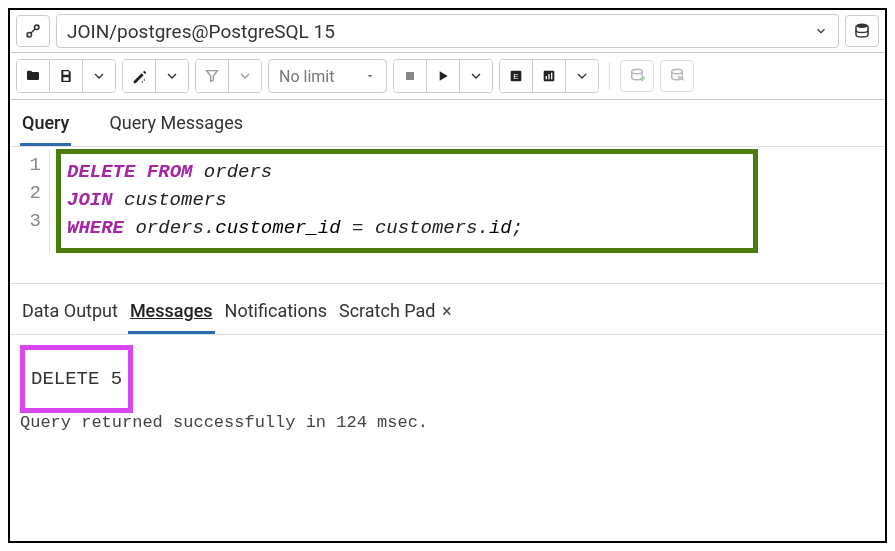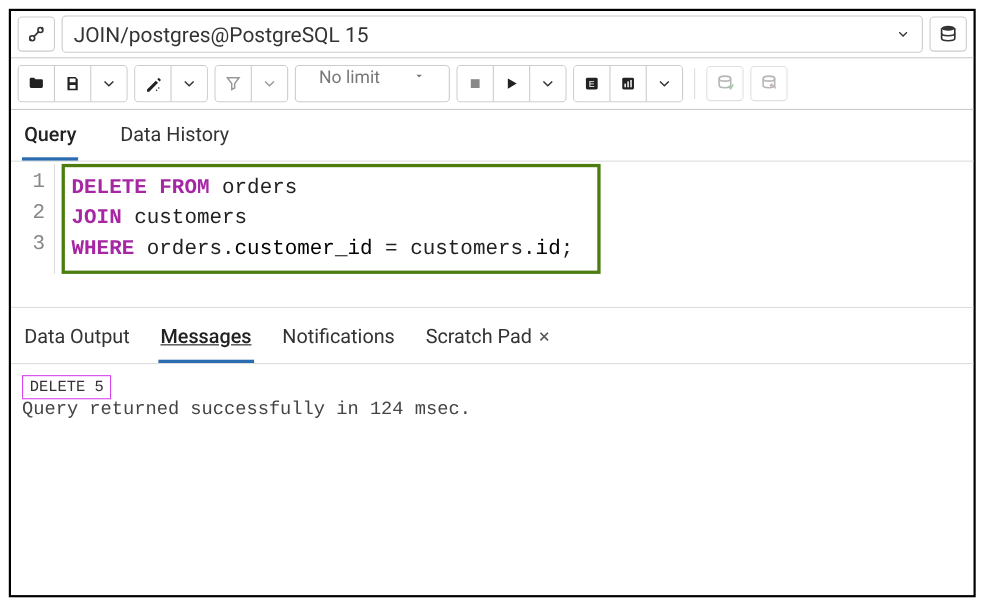--- a/index.html
+++ b/index.html
@@ -76,24 +76,25 @@
     height: 32px;
     padding: 0 8px;
     background: #fff;
     cursor: pointer;
     border: none;
   }
   .btn-group .seg + .seg { border-left: 1px solid #ccc; }
   .btn-group .seg svg { width: 16px; height: 16px; }
   .limit-field {
     display: inline-flex;
+    align-items: center;
     border: 1px solid #ccc;
     border-radius: 4px;
     height: 34px;
-    padding: 0 21px;
+    padding: 0 10px;
     gap: 30px;
     color: #777;
     font-size: 16px;
   }
   .divider { width:1px; height:28px; background:#ddd; margin:0 4px;}
   
   .tabs {
     display: flex;
     gap: 36px;
     padding: 6px 10px 0 10px;
@@ -114,61 +115,62 @@
   .gutter {
     width: 40px;
     text-align: right;
     color: #888;
     padding: 2px 8px 2px 4px;
     user-select: none;
     line-height: 28px;
     border-right: 1px solid #ddd;
   }
   .code-box {
-    border: 3px solid #4d7c0f;
+    border: 5px solid #4d7c0f;
     padding: 4px 8px 6px 6px;
     margin-left: 6px;
     line-height: 28px;
-    width: 490px;
+    width: 702px;
+    font-style: italic;
   }
   .kw { color: #a626a4; font-weight: bold; }
   .ident { color: #000000; }
   .plain { color: #222; }
   
   .results {
     margin-top: 30px;
     border-top: 1px solid #ddd;
     display: flex;
     flex-direction: column;
     flex: 1;
   }
   .result-tabs {
     display: flex;
-    gap: 24px;
+    gap: 8px;
     padding: 10px 10px 0 10px;
     font-size: 18px;
     color: #333;
     border-bottom: 1px solid #ddd;
   }
   .result-tabs .tab { padding-bottom: 10px; }
   .result-tabs .tab.active { border-bottom: 3px solid #2b6cb0; text-decoration: underline; }
   .close-x { margin-left: 2px; color:#555; }
   .messages {
     padding: 10px 10px;
     font-family: "Consolas","Courier New",monospace;
     font-size: 17px;
     color: #333;
   }
   .del-box {
     display: inline-block;
-    border: 1px solid #d946ef;
-    padding: 2px 6px;
+    border: 5px solid #d946ef;
+    padding: 18px 6px;
     color: #333;
     font-family: "Consolas","Courier New",monospace;
-    font-size: 14px;
+    font-size: 19px;
   }
   .status-line { color:#444; }
 </style>
 </head>
 <body>
 
 <div class="frame">
 
   <div class="conn-bar">
     <div class="icon-btn">
@@ -307,21 +309,21 @@
           <ellipse cx="12" cy="6" rx="7" ry="3"></ellipse>
           <path d="M5 6v8c0 1.7 3.1 3 7 3s7-1.3 7-3V6"></path>
           <path d="M20 18a4 4 0 00-4-4h-1" stroke="#a88"></path>
           <polyline points="16 12 14 14 16 16" stroke="#a88"></polyline>
         </svg>
     </div>
   </div>
 
   <div class="tabs">
     <div class="tab active">Query</div>
-    <div class="tab">Data History</div>
+    <div class="tab">Query Messages</div>
   </div>
 
   <div class="editor">
     <div class="gutter">
       <div>1</div>
       <div>2</div>
       <div>3</div>
     </div>
     <div class="code-box">
       <div>

